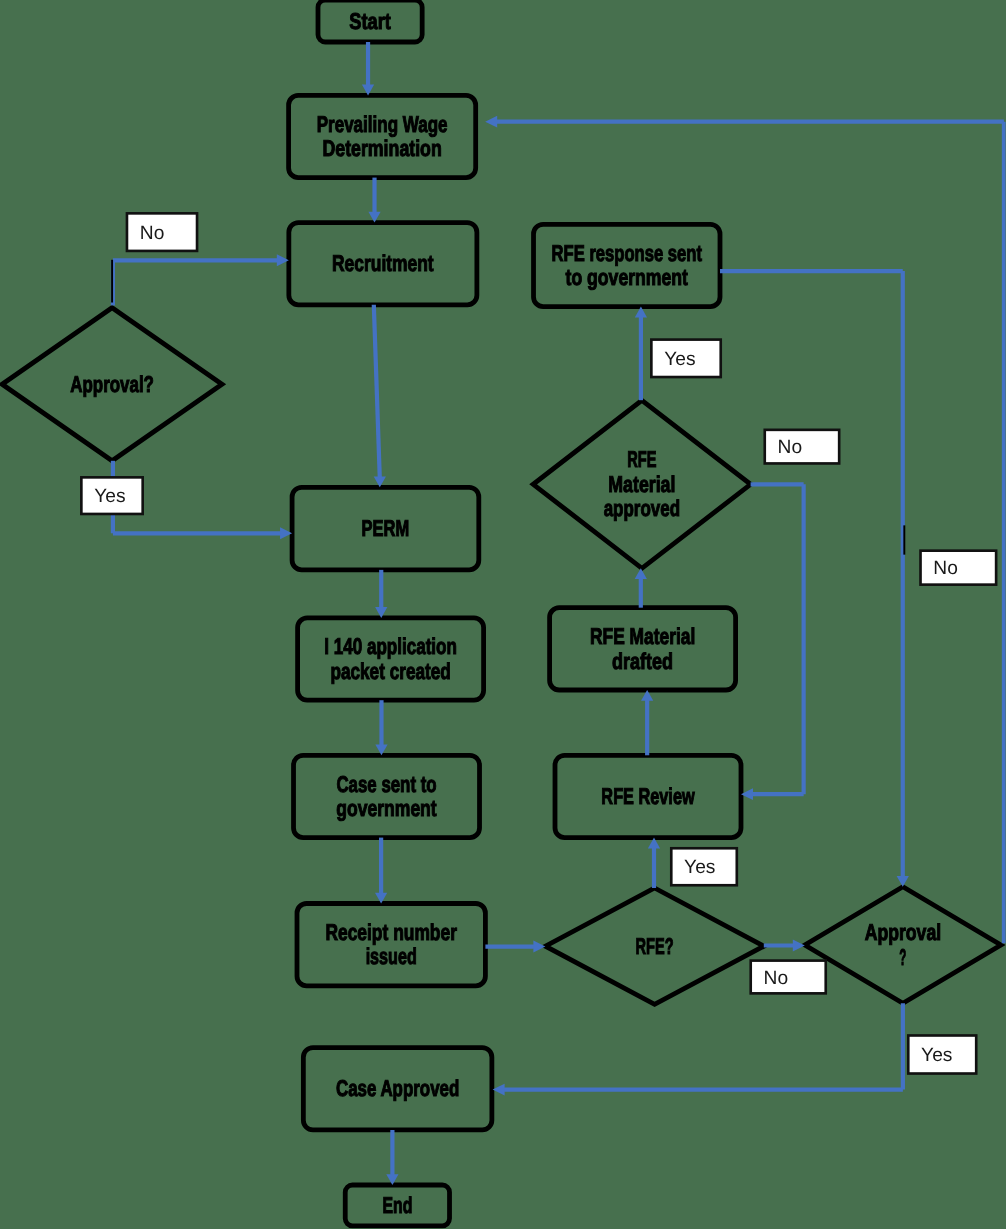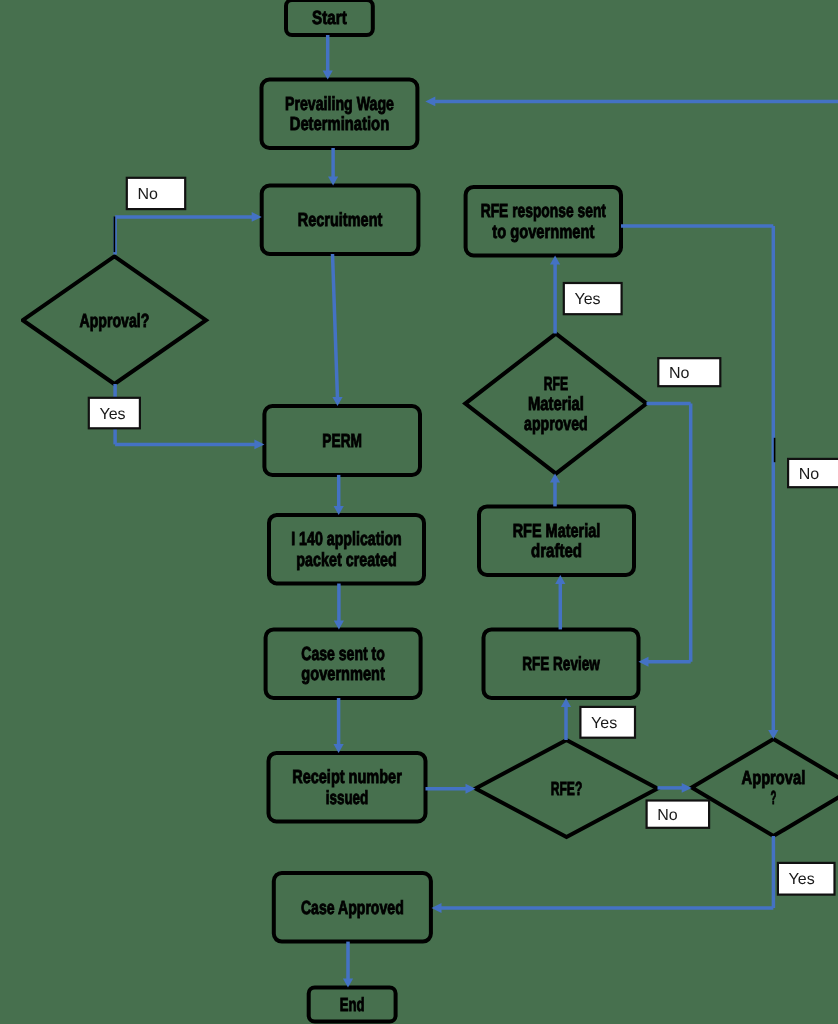--- a/index.html
+++ b/index.html
@@ -1,18 +1,18 @@
 <!DOCTYPE html>
 <html><head>
 <meta charset="utf-8">
 <style>
   html,body{margin:0;padding:0;}
   body{width:838px;height:1024px;overflow:hidden;background:#47704e;
        font-family:"Liberation Sans",sans-serif;}
-  #stage{position:relative;width:754px;height:1024px;margin-left:21px;}
+  #stage{position:relative;width:754px;height:1024px;}
   svg text{text-rendering:geometricPrecision;-webkit-font-smoothing:antialiased;}
   #stage{transform:translateZ(0);}
   svg#chart{position:absolute;left:0;top:0;display:block;}
   .shape{fill:none;stroke:#000000;stroke-width:4;stroke-linejoin:miter;}
   .conn{fill:none;stroke:#4472c4;stroke-width:3.5;stroke-linecap:butt;stroke-linejoin:miter;}
   .arrowfill{fill:#4472c4;stroke:none;}
   .node-text{font-family:"Liberation Sans",sans-serif;font-weight:bold;font-size:19px;
              fill:#000000;text-anchor:middle;stroke:#000000;stroke-width:0.9;
              paint-order:stroke fill;}
   .label-box{fill:#ffffff;stroke:#111111;stroke-width:2.2;}

